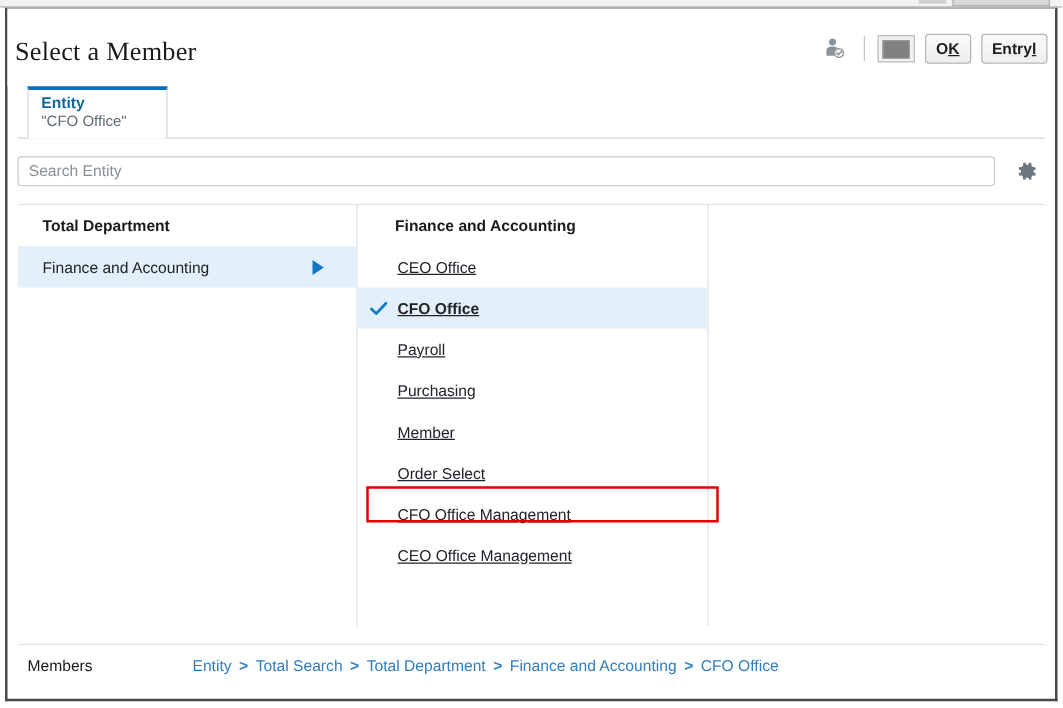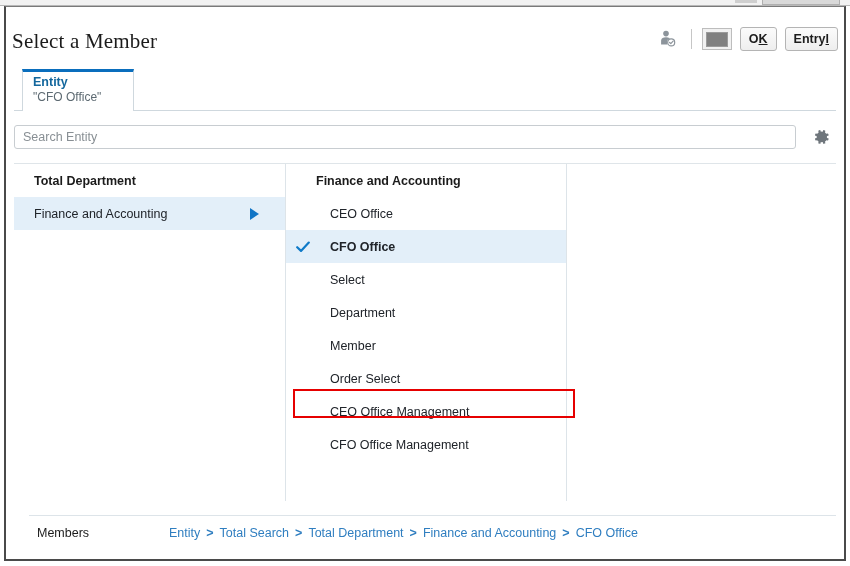--- a/index.html
+++ b/index.html
@@ -195,21 +195,21 @@
   .row {
     position: relative;
     height: 33px;
     display: flex;
     align-items: center;
     padding-left: 20px;
     font-size: 12.5px;
     color: #20242a;
     cursor: pointer;
   }
-  .col-b .row { padding-left: 44px; }
+  .col-b .row { padding-left: 32px; text-decoration: underline; }
 
   .row.selected {
     background: #e3eff9;
   }
   .row .expander {
     position: absolute;
     right: 26px; top: 50%;
     transform: translateY(-50%);
     width: 0; height: 0;
     border-left: 9px solid #1175c6;
@@ -247,21 +247,20 @@
   }
 
   
   .footer {
     position: absolute;
     left: 8px; right: 8px; bottom: 10px;
     height: 34px;
     border-top: 1px solid #dde4e9;
     display: flex;
     align-items: center;
-    margin-left: 15px;
   }
   .footer-label {
     width: 140px;
     font-size: 12.5px;
     color: #1b1b1b;
     padding-left: 8px;
   }
   .crumbs {
     display: flex;
     align-items: center;
@@ -365,42 +364,42 @@
         <div class="row selected checked edge-marker">
           <span class="check">
             <svg width="14" height="12" viewBox="0 0 14 12">
               <path d="M1.2 6.2 L5 9.9 L12.8 1.6" fill="none" stroke="#0f7ac8" stroke-width="2.2" stroke-linecap="round" stroke-linejoin="round"></path>
             </svg>
           </span>
           <span>CFO Office</span>
         </div>
 
         <div class="row">
-          <span>Select</span>
-        </div>
-
-
-        <div class="row">
-          <span>Department</span>
+          <span>Payroll</span>
+        </div>
+
+
+        <div class="row">
+          <span>Purchasing</span>
         </div>
 
         <div class="row">
           <span>Member</span>
         </div>
 
         <div class="row">
           <span>Order Select</span>
         </div>
 
         <div class="row">
+          <span>CFO Office Management</span>
+        </div>
+
+        <div class="row">
           <span>CEO Office Management</span>
-        </div>
-
-        <div class="row">
-          <span>CFO Office Management</span>
         </div>
       </div>
 
       <div class="col col-c"></div>
 
       <div class="red-box"></div>
     </div>
 
     <div class="footer">
       <div class="footer-label">Members</div>

